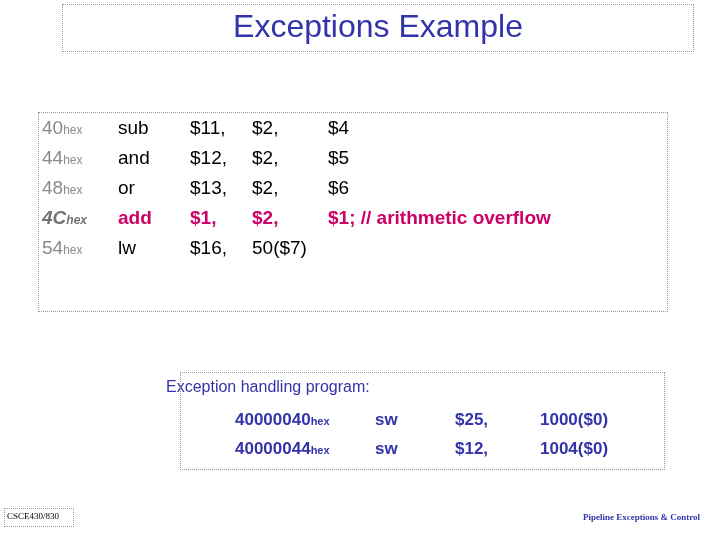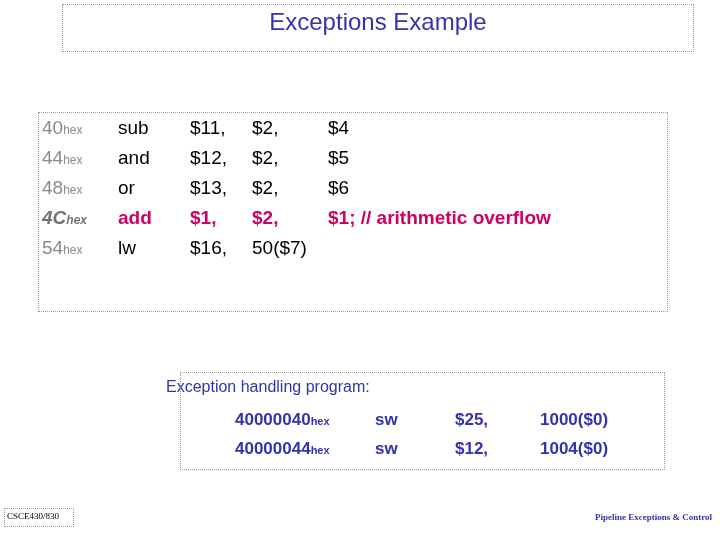--- a/index.html
+++ b/index.html
@@ -24,21 +24,21 @@
     height: 48px;
     border: 1px dotted #9a9a9a;
     box-sizing: border-box;
   }
   .title-text {
     position: absolute;
     left: 62px;
     top: 8px;
     width: 632px;
     text-align: center;
-    font-size: 24px;
+    font-size: 32px;
     color: #3333aa;
     font-family: "Liberation Sans", sans-serif;
     white-space: nowrap;
   }
 
   
   .code-box {
     position: absolute;
     left: 38px;
     top: 112px;
@@ -127,21 +127,21 @@
     left: 7px;
     top: 511px;
     font-size: 9px;
     font-weight: normal;
     color: #000000;
     font-family: "Liberation Serif", serif;
     white-space: nowrap;
   }
   .footer-right {
     position: absolute;
-    right: 8px;
+    right: 20px;
     top: 512px;
     font-size: 9px;
     font-weight: bold;
     color: #3333aa;
     font-family: "Liberation Serif", serif;
     white-space: nowrap;
   }
 </style>
 </head>
 <body>

